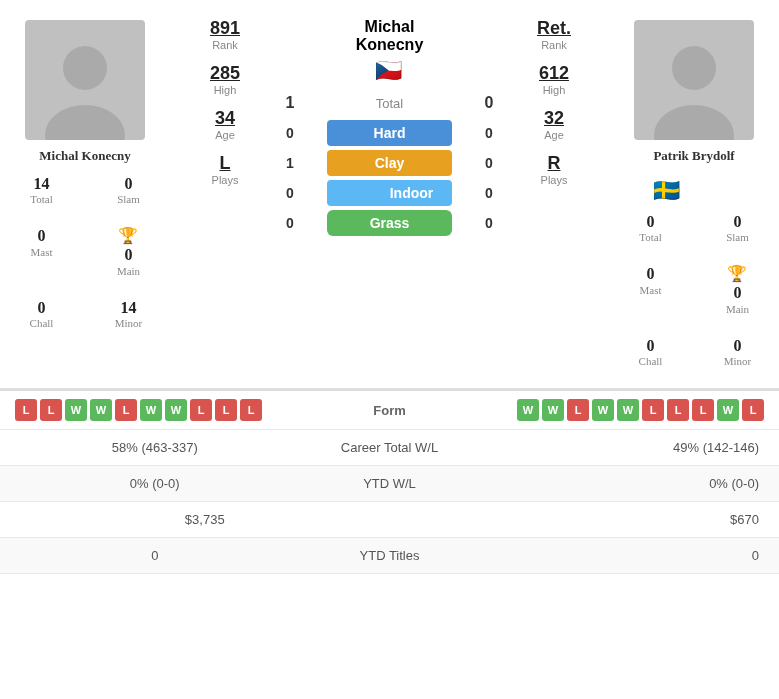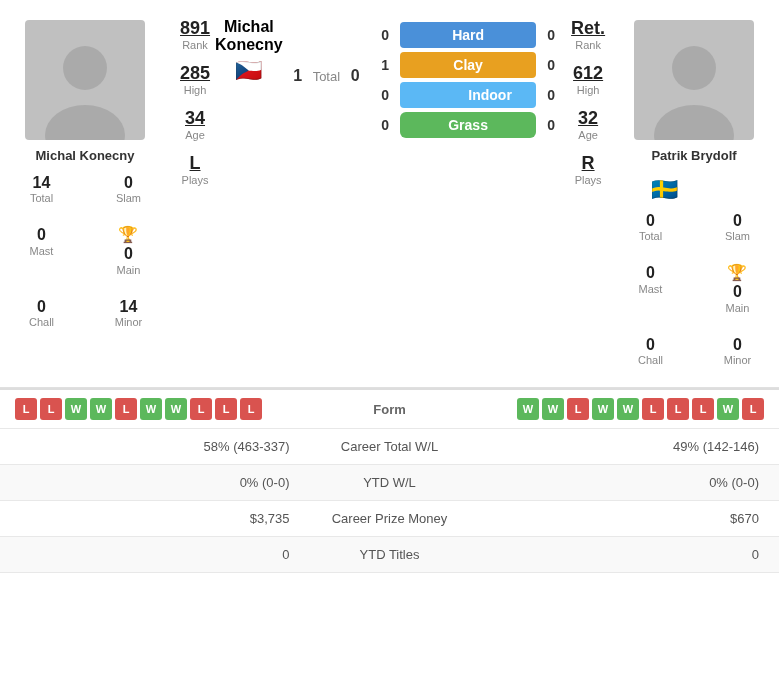--- a/index.html
+++ b/index.html
@@ -16,20 +16,21 @@
       padding: 10px 0 10px 0;
       border-bottom: 1px solid #e0e0e0;
     }
 
     .player-card {
       display: flex;
       flex-direction: column;
       align-items: center;
       width: 170px;
       padding: 10px 6px;
+      font-family: Liberation Serif, serif;
     }
 
     .avatar {
       width: 120px;
       height: 120px;
       background: #c0c0c0;
       border-radius: 4px;
       display: flex;
       align-items: flex-end;
       justify-content: center;
@@ -134,21 +135,21 @@
 
     .surface-score {
       font-size: 14px;
       font-weight: bold;
       color: #333;
       width: 30px;
       text-align: center;
     }
 
     .surface-btn {
-      width: 136px;
+      width: 125px;
       padding: 5px 0;
       border: none;
       border-radius: 4px;
       color: #fff;
       font-size: 14px;
       font-weight: bold;
       text-align: center;
       cursor: pointer;
     }
 
@@ -242,21 +243,21 @@
       border-bottom: 1px solid #e8e8e8;
       background: #f9f9f9;
     }
 
     .stat-row:nth-child(even) {
       background: #fff;
     }
 
     .stat-row-left {
       flex: 1;
-      text-align: right;
+      text-align: center;
       font-size: 13px;
       color: #555;
     }
 
     .stat-row-center {
       width: 200px;
       text-align: center;
       font-size: 13px;
       color: #555;
       font-weight: normal;
@@ -328,21 +329,21 @@
           <div style="margin-top:12px;text-align:center;" class="center-stat">
             <span class="center-stat-value">34</span>
             <span class="center-stat-label">Age</span>
           </div>
           <div style="margin-top:12px;" class="center-stat">
             <span class="center-stat-value">L</span>
             <span class="center-stat-label">Plays</span>
           </div>
         </div>
 
-        <div style="display:flex;flex-direction:row;flex:1;margin:0 5px;">
+        <div style="display:flex;flex-direction:column;flex:1;margin:0 5px;">
 
           <div style="display:flex;flex-direction:row;width:100%;justify-content:center;margin-bottom:2px;">
             <div style="text-align:center;">
               <div style="font-size:16px;font-weight:bold;">Michal<br>Konecny</div>
               <div class="flag">🇨🇿</div>
             </div>
           </div>
 
           <div class="total-row">
             <span class="total-score">1</span>
@@ -475,21 +476,20 @@
     </div>
 
     <div class="stat-row">
       <span class="stat-row-left">0% (0-0)</span>
       <span class="stat-row-center">YTD W/L</span>
       <span class="stat-row-right">0% (0-0)</span>
     </div>
 
     <div class="stat-row">
       <span class="stat-row-left">$3,735</span>
-      <span class="stat-row-center">Career Prize Money</span>
       <span class="stat-row-right">$670</span>
     </div>
 
     <div class="stat-row">
       <span class="stat-row-left">0</span>
       <span class="stat-row-center">YTD Titles</span>
       <span class="stat-row-right">0</span>
     </div>
 
   </div>

